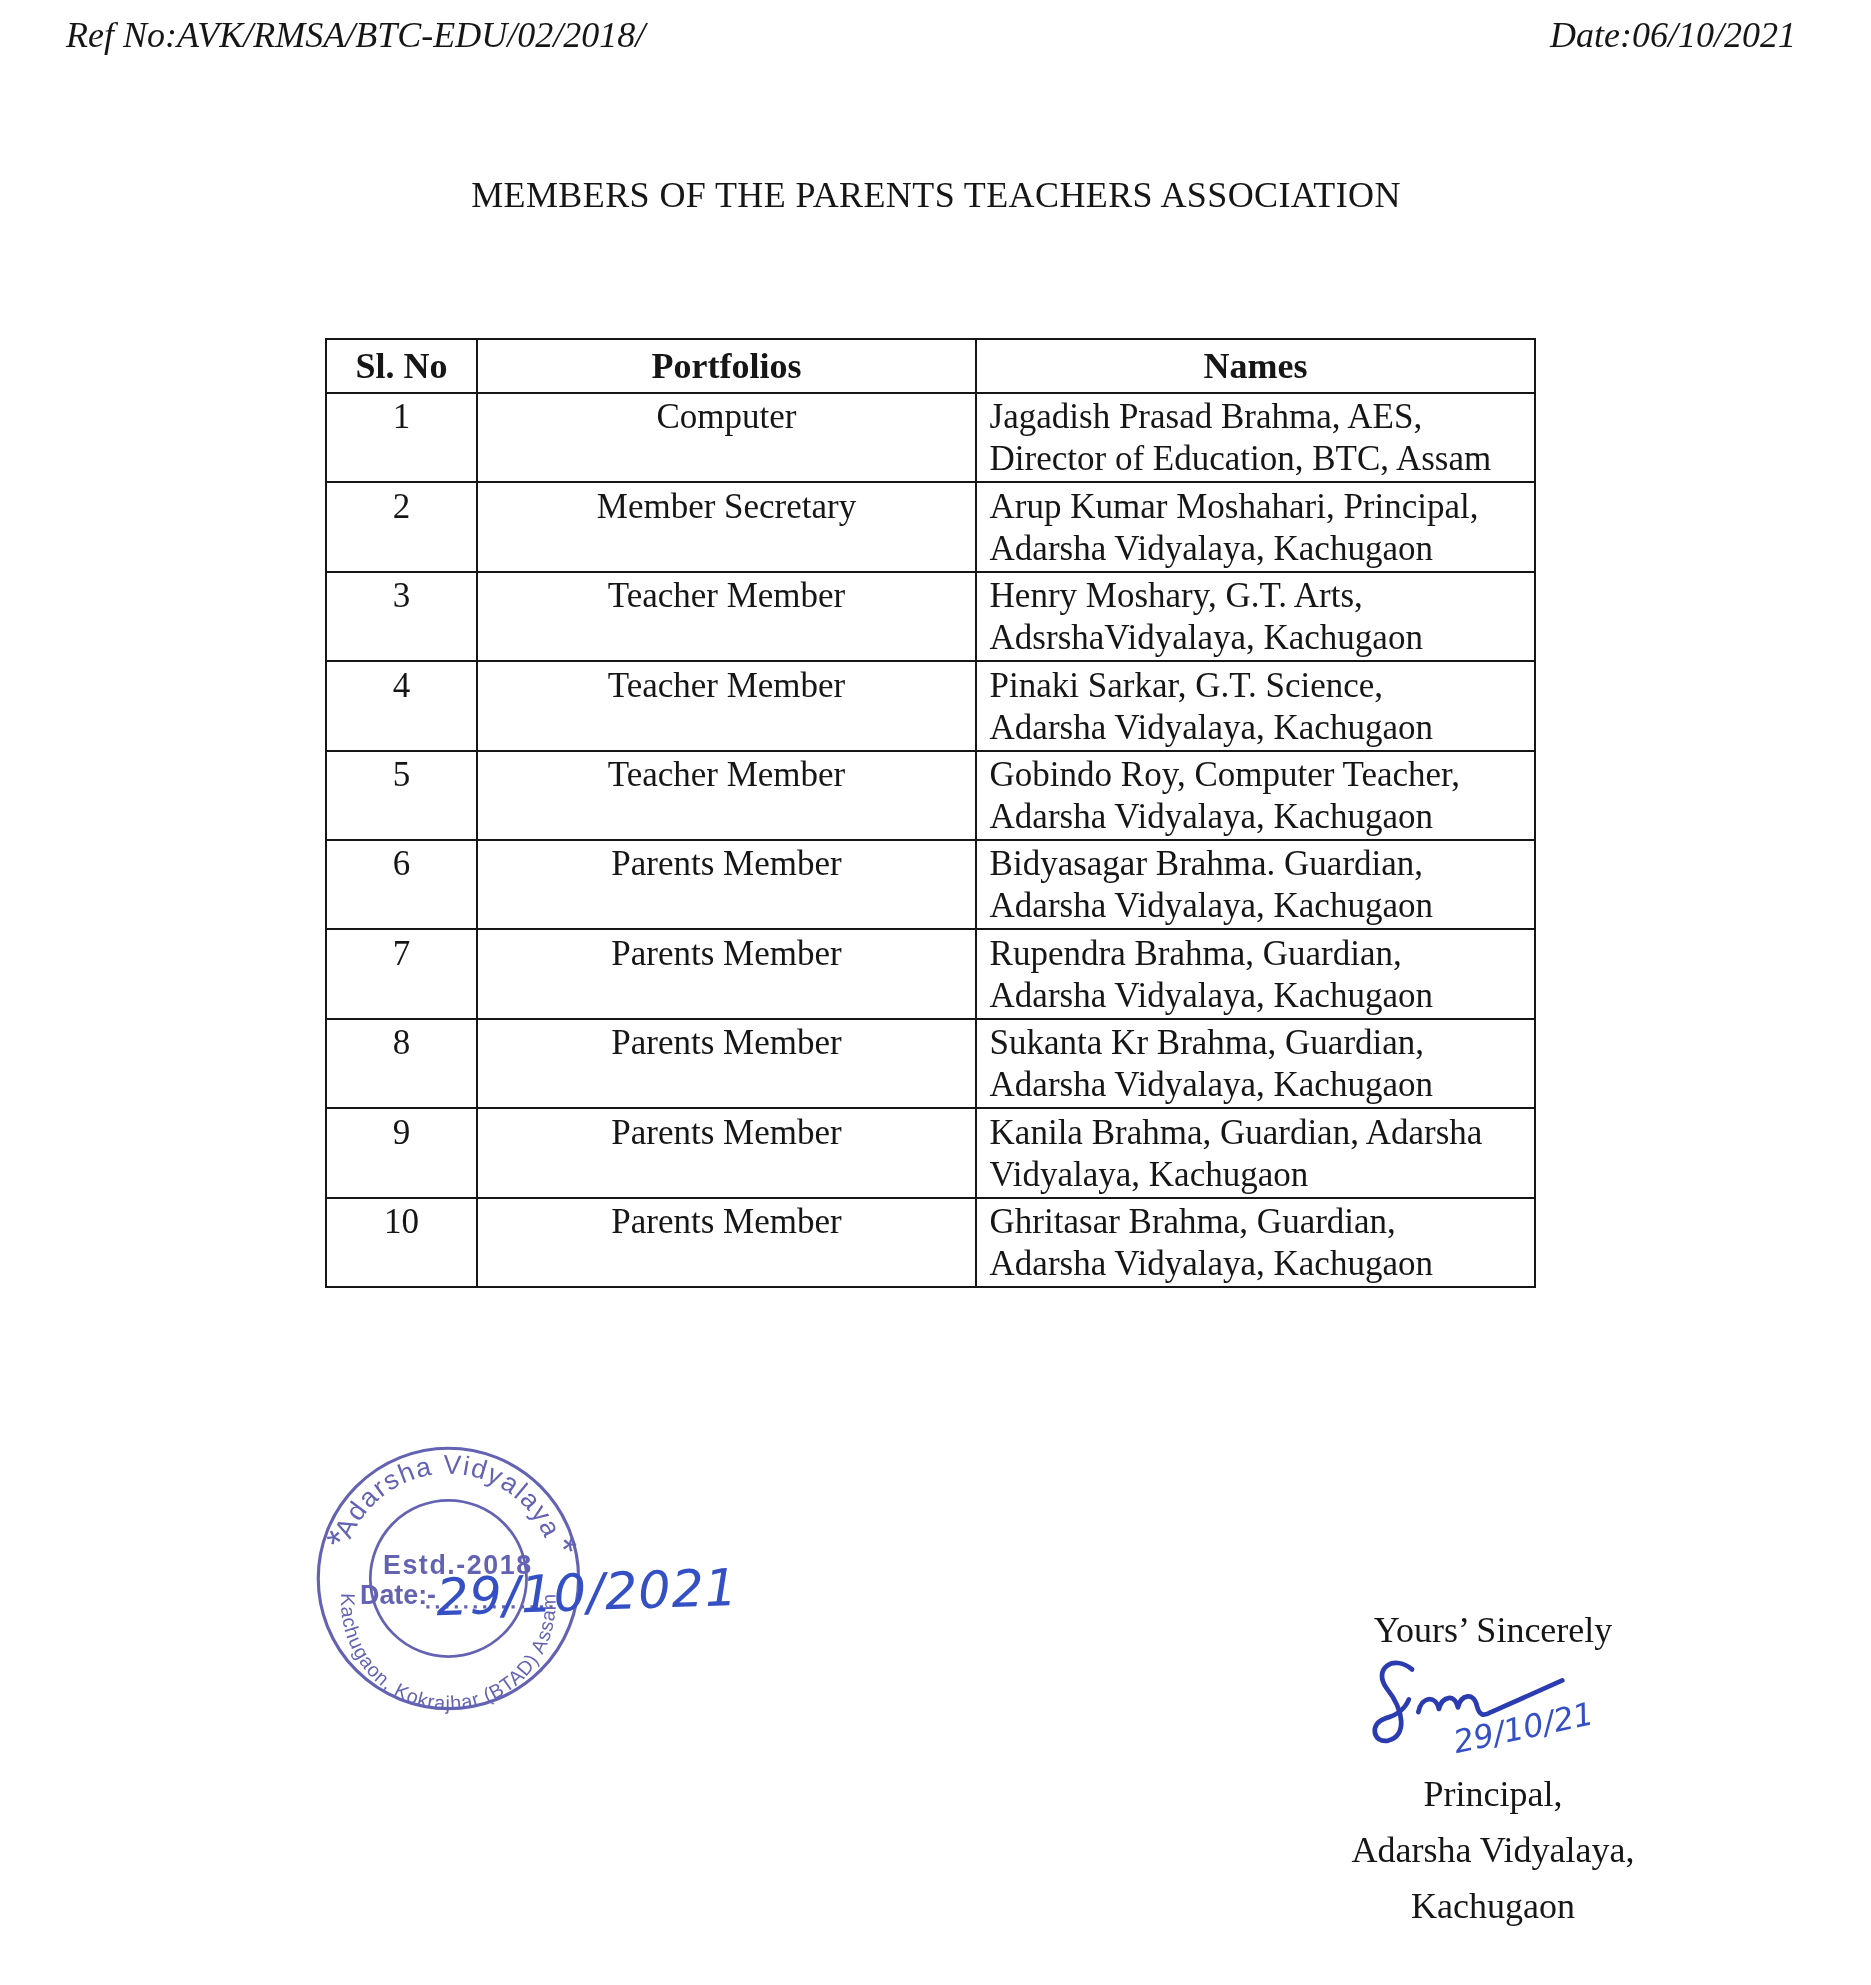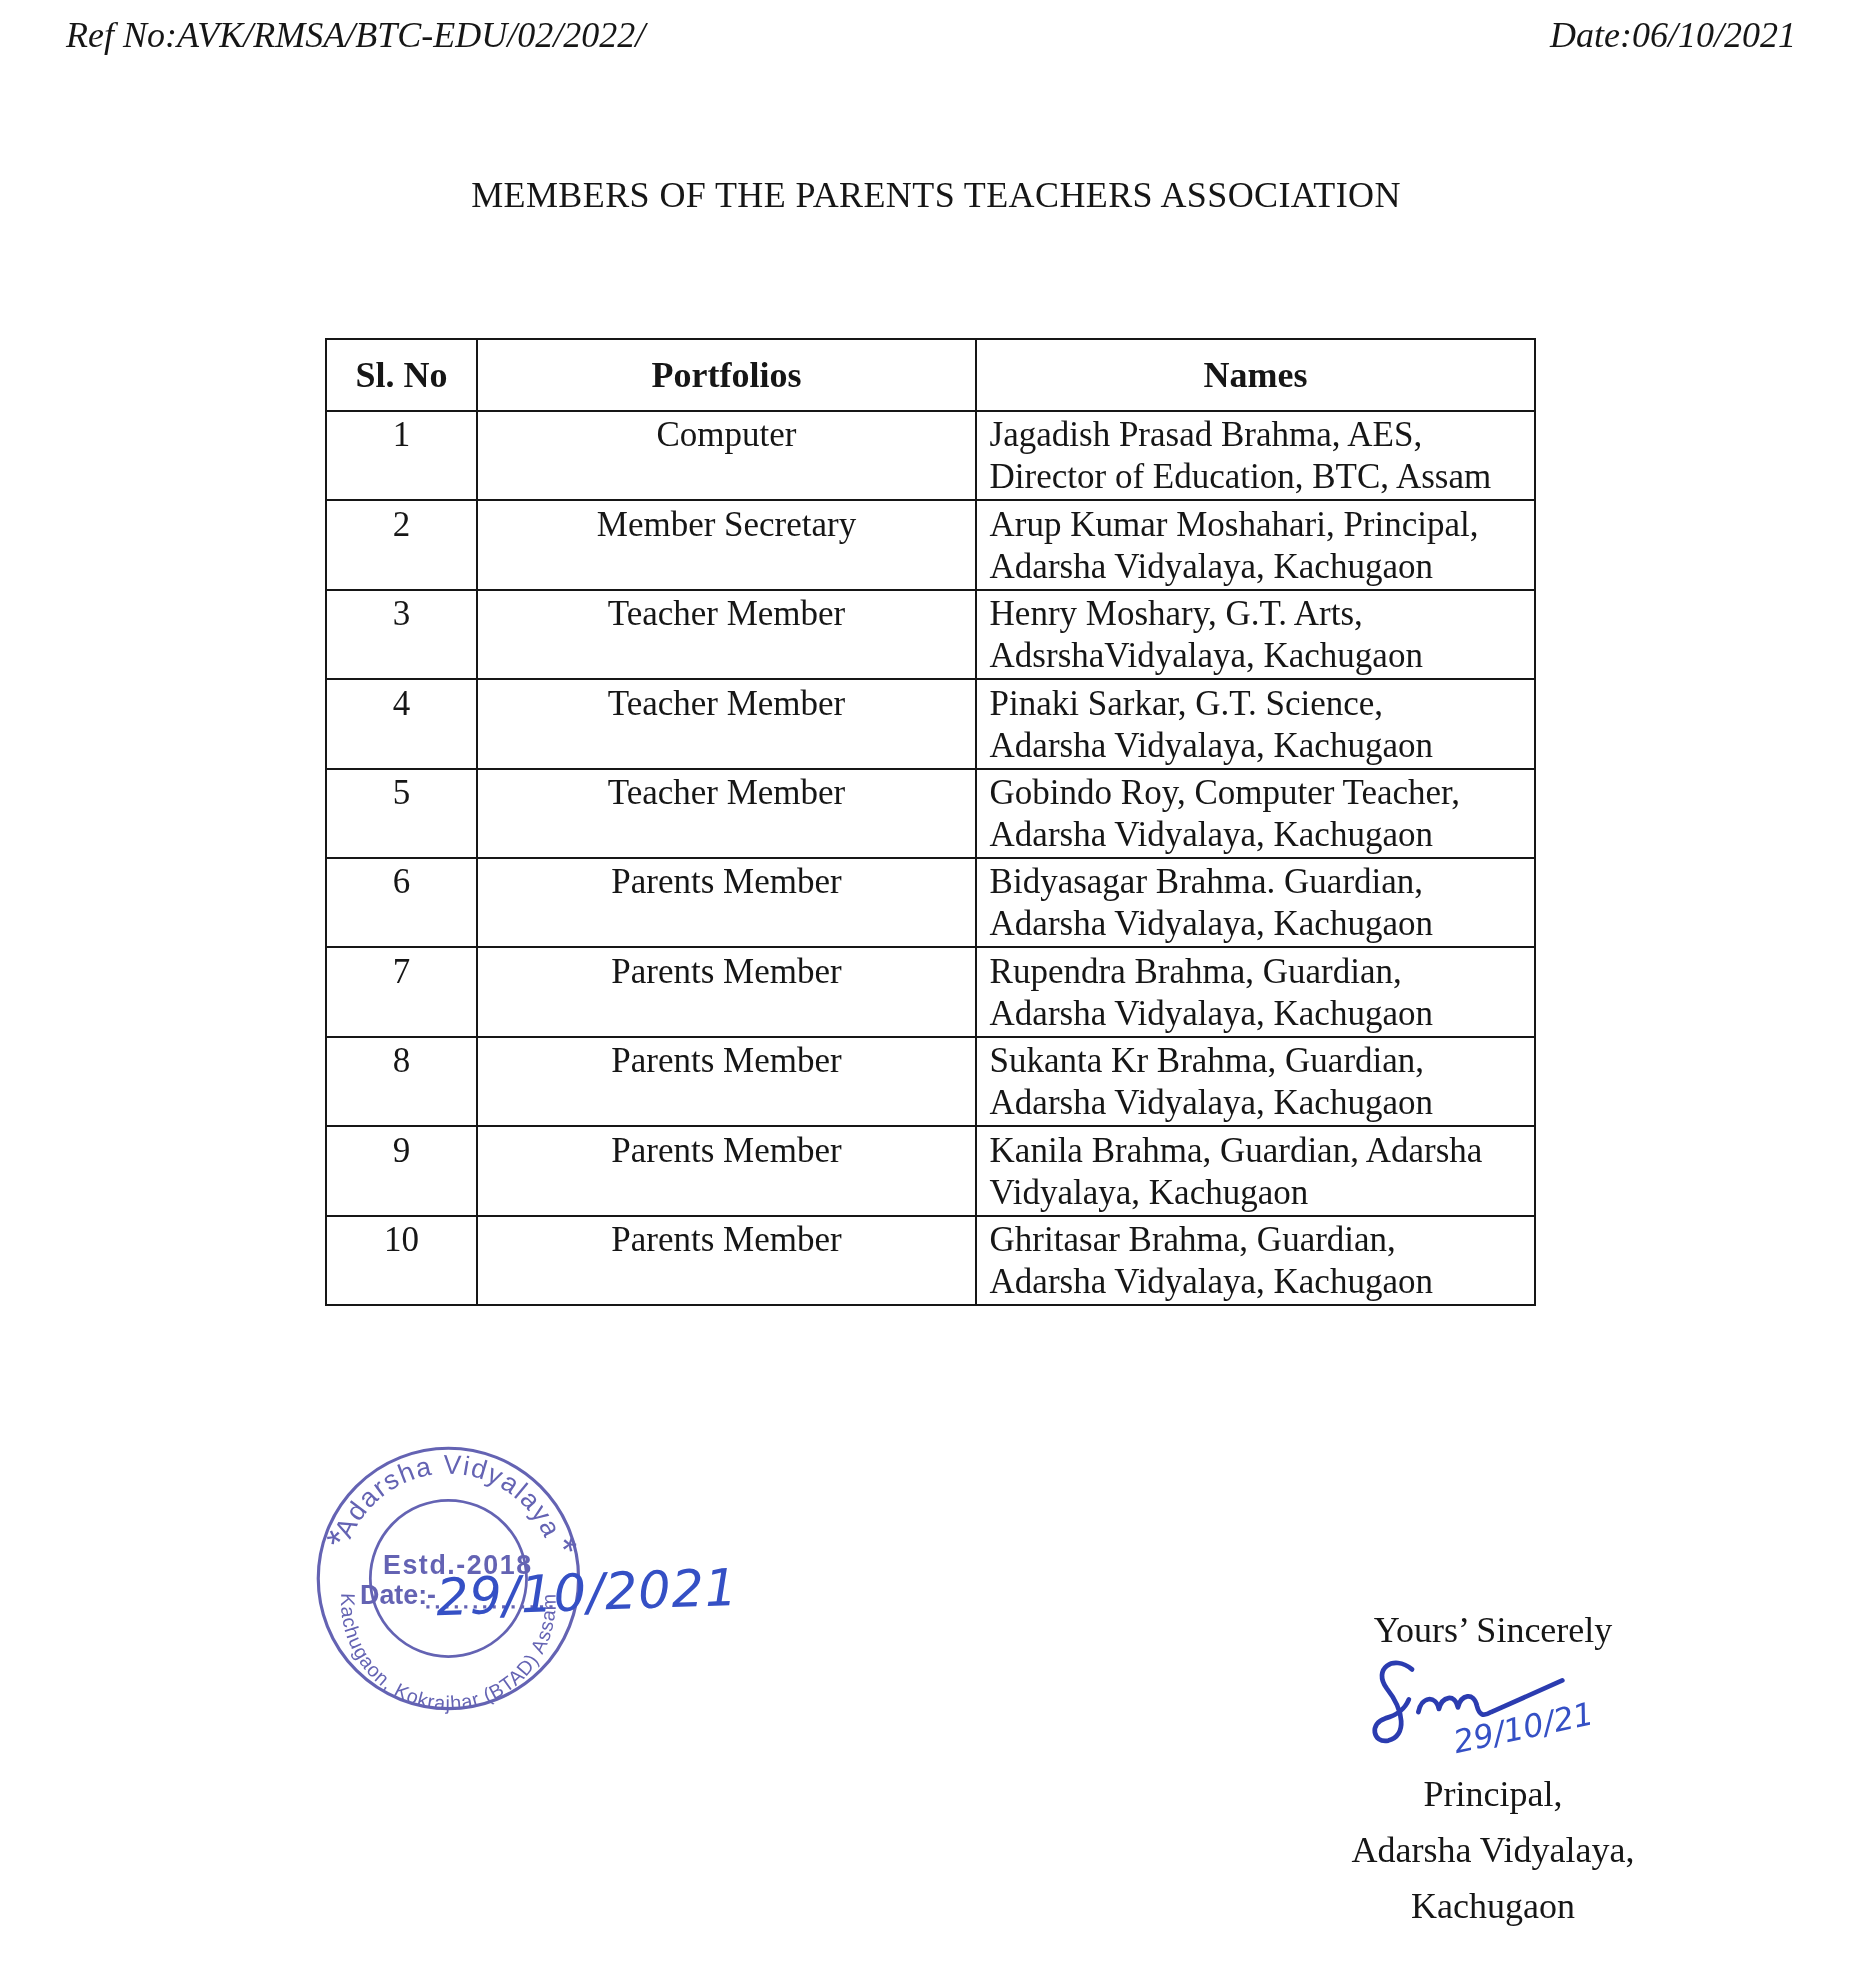--- a/index.html
+++ b/index.html
@@ -33,21 +33,21 @@
   
   table.members {
     position:absolute; left:325px; top:338px;
     width:1208px;
     border-collapse:collapse; table-layout:fixed;
     font-size:35px;
   }
   table.members th, table.members td { border:2.4px solid #161616; }
   table.members th {
     height:44px; font-size:36px; font-weight:bold;
-    text-align:center; vertical-align:middle; padding:13px;
+    text-align:center; vertical-align:middle; padding:4px;
   }
   table.members td {
     height:84px; vertical-align:top;
     line-height:42px; padding-top:2.4px;
   }
   td.c-sl  { text-align:center; }
   td.c-pf  { text-align:center; }
   td.c-nm  { text-align:left; padding-left:12.6px; padding-right:9px; white-space:pre-line;margin-left:39px; }
 
   
@@ -78,21 +78,21 @@
   .sig-salutation { font-size:36px; line-height:1.1; }
   .sig-svg { display:block; margin:4.7px auto 0; }
   .sig-lines div { font-size:36px; line-height:56px; }
 </style>
 </head>
 <body>
 
 <div class="page">
 
   <div class="topline">
-    <span>Ref No:AVK/RMSA/BTC-EDU/02/2022/</span>
+    <span>Ref No:AVK/RMSA/BTC-EDU/02/2018/</span>
     <span>Date:06/10/2021</span>
   </div>
 
   <div class="title-wrap">
     <span class="title-text">MEMBERS OF THE PARENTS TEACHERS ASSOCIATION</span>
   </div>
 
   <table class="members">
     <colgroup>
       <col style="width:151px">

